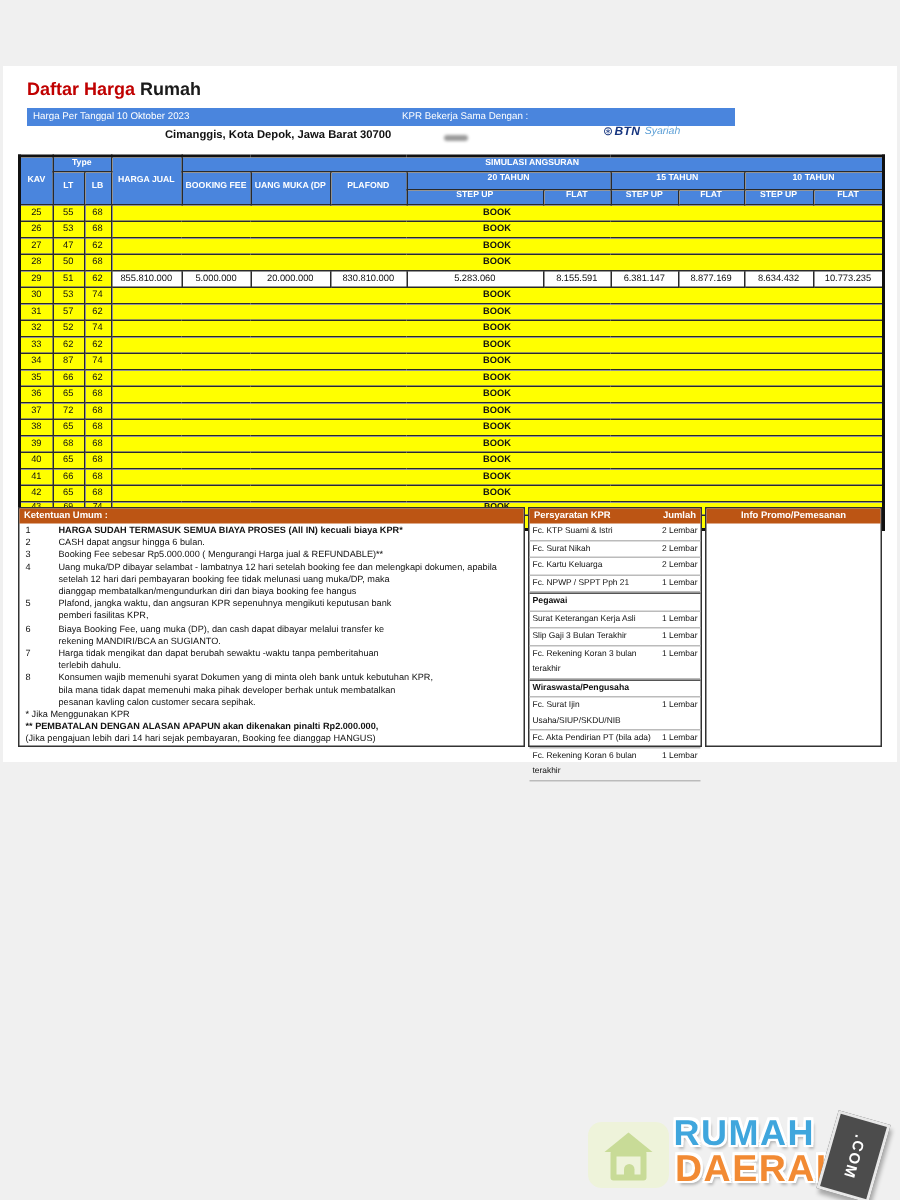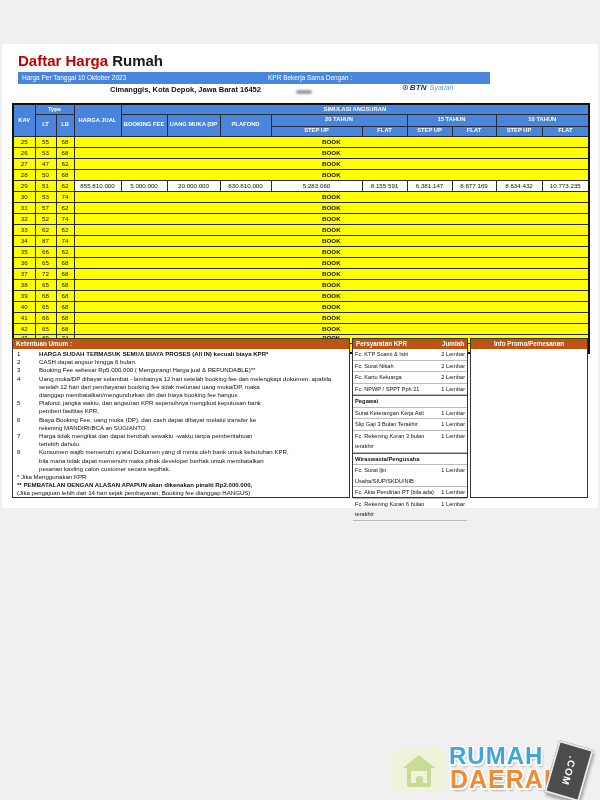--- a/index.html
+++ b/index.html
@@ -5,21 +5,21 @@
   html,body{margin:0;padding:0;}
   body{
     width:600px;height:800px;position:relative;overflow:hidden;
     background:#f0f0f0;
     font-family:"Liberation Sans", sans-serif;
     -webkit-font-smoothing:antialiased;
   }
   .page{position:absolute;left:2px;top:44px;width:596px;height:464px;background:#ffffff;}
 
   
-  .doc-title{position:absolute;left:18px;top:52px;font-size:15px;font-weight:bold;color:#1a1a1a;}
+  .doc-title{position:absolute;left:18px;top:52px;font-size:12px;font-weight:bold;color:#1a1a1a;}
   .doc-title .accent{color:#c00000;}
   .top-bar{position:absolute;left:18px;top:72px;width:472px;height:12px;background:#4a85dd;color:#fff;font-size:6.5px;line-height:12px;}
   .top-bar .left{position:absolute;left:4px;}
   .top-bar .right{position:absolute;left:250px;}
   .address{position:absolute;left:110px;top:85px;font-size:7.5px;font-weight:bold;color:#111;}
   .smudge{position:absolute;left:296px;top:90px;width:16px;height:4px;background:#9a9a9a;filter:blur(1px);border-radius:2px;}
   .btn-logo{position:absolute;left:402px;top:83px;font-size:8px;display:flex;align-items:center;gap:1px;}
   .btn-logo .gear{color:#16357f;font-size:8px;}
   .btn-logo .btn{font-weight:bold;font-style:italic;color:#16357f;letter-spacing:0.2px;}
   .btn-logo .syariah{font-style:italic;color:#5c9fd6;font-size:7px;margin-left:2px;}
@@ -75,21 +75,21 @@
 
 <div class="page"></div>
 
 <div class="doc-title"><span class="accent">Daftar Harga</span><span> Rumah</span></div>
 
 <div class="top-bar">
   <span class="left">Harga Per Tanggal 10 Oktober 2023</span>
   <span class="right">KPR Bekerja Sama Dengan :</span>
 </div>
 
-<div class="address">Cimanggis, Kota Depok, Jawa Barat 16452</div>
+<div class="address">Cimanggis, Kota Depok, Jawa Barat 30700</div>
 <div class="smudge"></div>
 <div class="btn-logo">
   <span class="gear">⊛</span>
   <span class="btn">BTN</span>
   <span class="syariah">Syariah</span>
 </div>
 
 <table class="price">
   <colgroup>
     <col style="width:22px">

